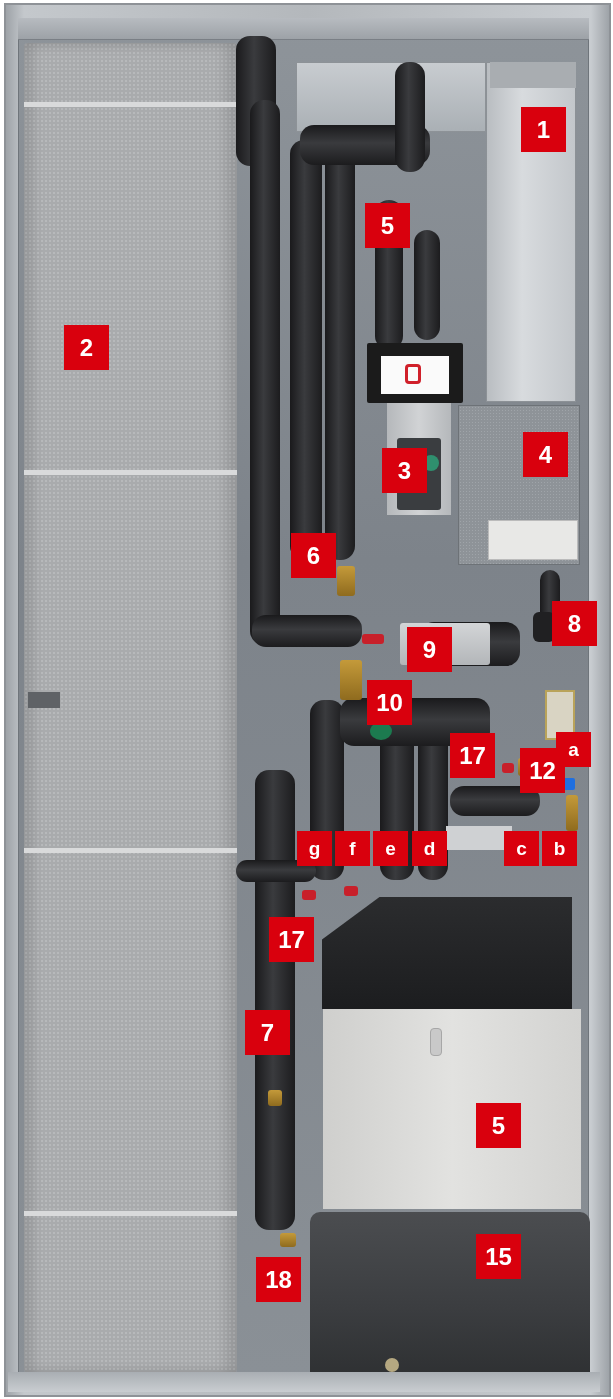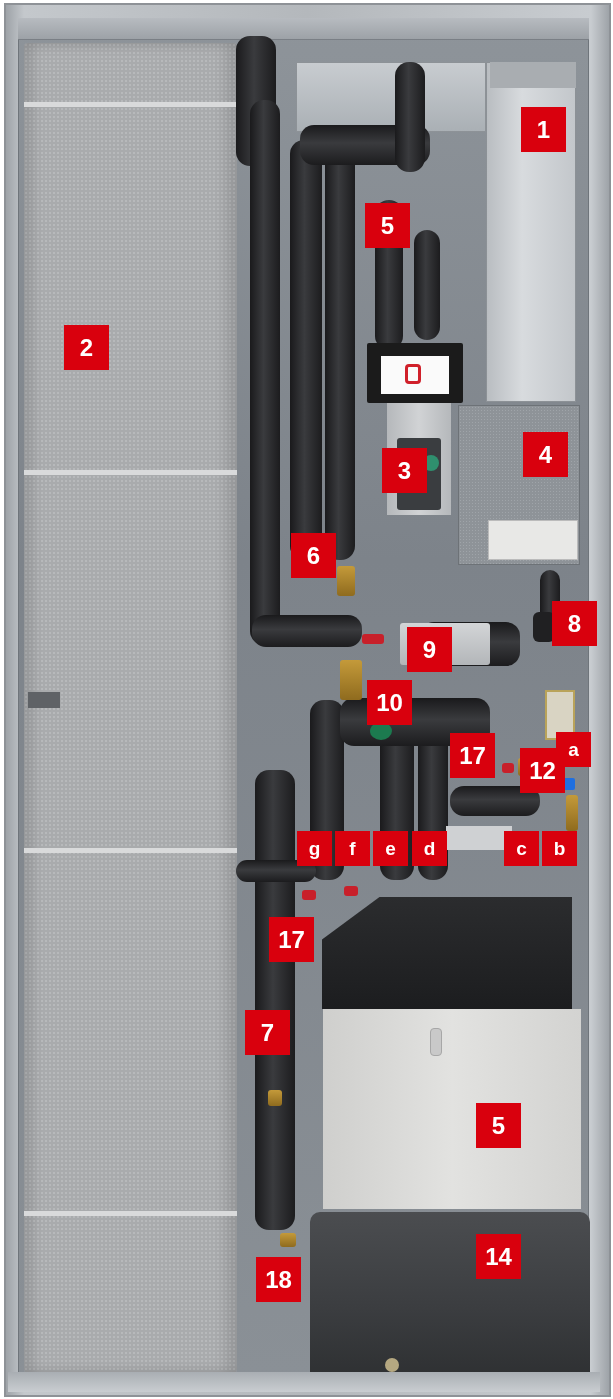--- a/index.html
+++ b/index.html
@@ -163,21 +163,21 @@
     <div class="badge lg" style="left: 365px; top: 203px;">5</div>
     <div class="badge lg" style="left: 291px; top: 533px;">6</div>
     <div class="badge lg" style="left: 245px; top: 1010px;">7</div>
     <div class="badge lg" style="left: 552px; top: 601px;">8</div>
     <div class="badge lg" style="left: 407px; top: 627px;">9</div>
     <div class="badge lg" style="left: 367px; top: 680px;">10</div>
     <div class="badge lg" style="left: 450px; top: 733px;">17</div>
     <div class="badge lg" style="left: 520px; top: 748px;">12</div>
     <div class="badge lg" style="left: 476px; top: 1103px;">5</div>
     <div class="badge lg" style="left: 269px; top: 917px;">17</div>
-    <div class="badge lg" style="left: 476px; top: 1234px;">14</div>
+    <div class="badge lg" style="left: 476px; top: 1234px;">15</div>
     <div class="badge lg" style="left: 256px; top: 1257px;">18</div>
     <div class="badge sm" style="left: 556px; top: 732px;">a</div>
     <div class="badge sm" style="left: 542px; top: 831px;">b</div>
     <div class="badge sm" style="left: 504px; top: 831px;">c</div>
     <div class="badge sm" style="left: 412px; top: 831px;">d</div>
     <div class="badge sm" style="left: 373px; top: 831px;">e</div>
     <div class="badge sm" style="left: 335px; top: 831px;">f</div>
     <div class="badge sm" style="left: 297px; top: 831px;">g</div>
   </div>
 

